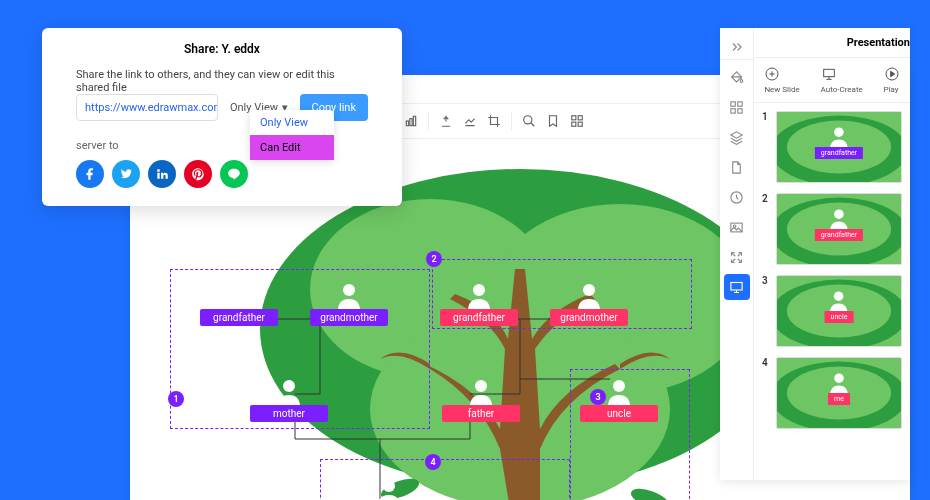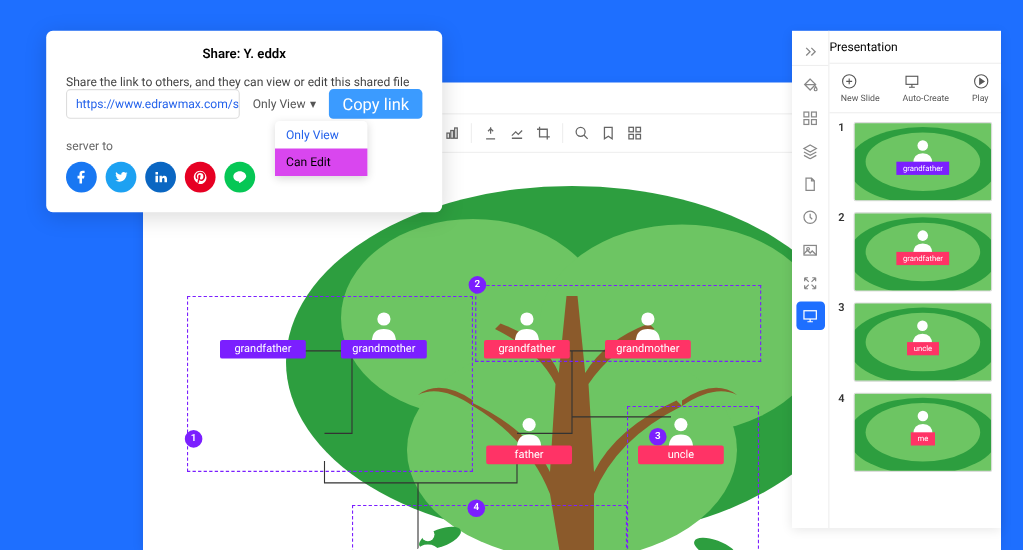--- a/index.html
+++ b/index.html
@@ -14,42 +14,42 @@
 .canvas{position:absolute;top:64px;left:0;right:0;bottom:0;background:#fff;overflow:hidden}
 .tree-bg{position:absolute;left:50%;top:10px;transform:translateX(-50%);width:540px;height:420px}
 .node{position:absolute;display:flex;flex-direction:column;align-items:center;width:78px}
 .node .avatar{width:30px;height:30px;display:block}
 .node .avatar .head{fill:#fff}
 .node .label{font-size:10px;color:#fff;padding:3px 8px;border-radius:2px;width:100%;text-align:center;margin-top:-2px}
 .label.purple{background:#7b1fff}
 .label.pink{background:#ff3366}
 .sel{border:1px dashed #7b1fff;position:absolute}
 .sel-num{position:absolute;width:16px;height:16px;border-radius:50%;background:#7b1fff;color:#fff;font-size:9px;display:flex;align-items:center;justify-content:center;font-weight:600}
-.share-modal{position:absolute;left:42px;top:28px;width:360px;background:#fff;border-radius:6px;box-shadow:0 4px 20px rgba(0,0,0,0.15);padding:14px 18px 18px;z-index:10}
+.share-modal{position:absolute;left:42px;top:28px;width:360px;background:#fff;border-radius:6px;box-shadow:0 4px 20px rgba(0,0,0,0.15);padding:14px 34px 18px;z-index:10}
 .share-title{text-align:center;font-size:12px;font-weight:600;margin-bottom:12px}
 .share-desc{font-size:11px;color:#444;margin-bottom:0}
 .share-row{display:flex;gap:8px;margin-bottom:8px}
 .share-url{flex:1;border:1px solid #ddd;border-radius:4px;padding:6px 8px;font-size:11px;color:#2563eb;overflow:hidden;white-space:nowrap}
 .perm-sel{display:flex;align-items:center;font-size:11px;color:#555;padding:0 4px}
-.copy-btn{background:#3b9bff;color:#fff;border:none;border-radius:4px;padding:0 12px;font-size:15px}
+.copy-btn{background:#3b9bff;color:#fff;border:none;border-radius:4px;padding:0 12px;font-size:11px}
 .perm-dd{position:absolute;left:250px;top:110px;width:84px;background:#fff;border-radius:4px;box-shadow:0 2px 8px rgba(0,0,0,0.15);font-size:11px;z-index:11}
 .perm-dd div{padding:6px 10px}
 .perm-dd .active{color:#2563eb}
 .perm-dd .can-edit{background:#d946ef}
 .share-to{font-size:11px;color:#666;margin-bottom:8px;margin-top:18px}
 .social{display:flex;gap:8px}
 .soc{width:28px;height:28px;border-radius:50%;display:flex;align-items:center;justify-content:center}
 .soc svg{width:14px;height:14px;fill:#fff}
 .right-panel{position:absolute;right:20px;top:28px;width:190px;bottom:20px;background:#fff;box-shadow:0 2px 10px rgba(0,0,0,0.1);display:flex;z-index:5}
 .side-tools{width:34px;border-right:1px solid #eee;display:flex;flex-direction:column;align-items:center;padding-top:6px;gap:4px}
 .side-btn{width:26px;height:26px;display:flex;align-items:center;justify-content:center;color:#888;border-radius:4px}
 .side-btn.active{background:#1e6fff;color:#fff}
 .side-btn svg{width:15px;height:15px}
 .panel-body{flex:1;display:flex;flex-direction:column}
-.panel-header{text-align:left;font-size:11px;font-weight:400;padding:8px 0;border-bottom:1px solid #eee}
+.panel-header{text-align:right;font-size:11px;font-weight:700;padding:8px 0;border-bottom:1px solid #eee}
 .panel-actions{display:flex;justify-content:space-around;padding:8px 0;border-bottom:1px solid #eee}
 .pa{display:flex;flex-direction:column;font-size:8px;color:#555;gap:3px}
 .pa svg{width:16px;height:16px;stroke:#555;fill:none;stroke-width:1.5}
 .slides{flex:1;overflow:auto;padding:8px}
 .slide-row{display:flex;gap:6px;margin-bottom:10px;align-items:flex-start}
 .slide-num{font-size:10px;font-weight:600;color:#333;width:8px}
 .slide-thumb{flex:1;height:72px;border:1px solid #ddd;border-radius:2px;background:#6dc563;position:relative;overflow:hidden}
 .thumb-node{position:absolute;display:flex;flex-direction:column;align-items:center}
 .thumb-node .tav{width:24px;height:24px}
 .thumb-node .tlabel{font-size:7px;color:#fff;padding:2px 6px;margin-top:-2px}
@@ -213,20 +213,27 @@
           <path class="head" d="M4 30 Q4 18 15 18 Q26 18 26 30 Z"></path>
         </svg>
       <div class="label pink">grandfather</div>
     </div>
     <div class="node" style="left:420px;top:142px">
       <svg class="avatar" viewBox="0 0 30 30">
           <circle class="head" cx="15" cy="9" r="6"></circle>
           <path class="head" d="M4 30 Q4 18 15 18 Q26 18 26 30 Z"></path>
         </svg>
       <div class="label pink">grandmother</div>
+    </div>
+    <div class="node" style="left:120px;top:238px">
+      <svg class="avatar" viewBox="0 0 30 30">
+          <circle class="head" cx="15" cy="9" r="6"></circle>
+          <path class="head" d="M4 30 Q4 18 15 18 Q26 18 26 30 Z"></path>
+        </svg>
+      <div class="label purple">mother</div>
     </div>
     <div class="node" style="left:312px;top:238px">
       <svg class="avatar" viewBox="0 0 30 30">
           <circle class="head" cx="15" cy="9" r="6"></circle>
           <path class="head" d="M4 30 Q4 18 15 18 Q26 18 26 30 Z"></path>
         </svg>
       <div class="label pink">father</div>
     </div>
     <div class="node" style="left:450px;top:238px">
       <svg class="avatar" viewBox="0 0 30 30">

